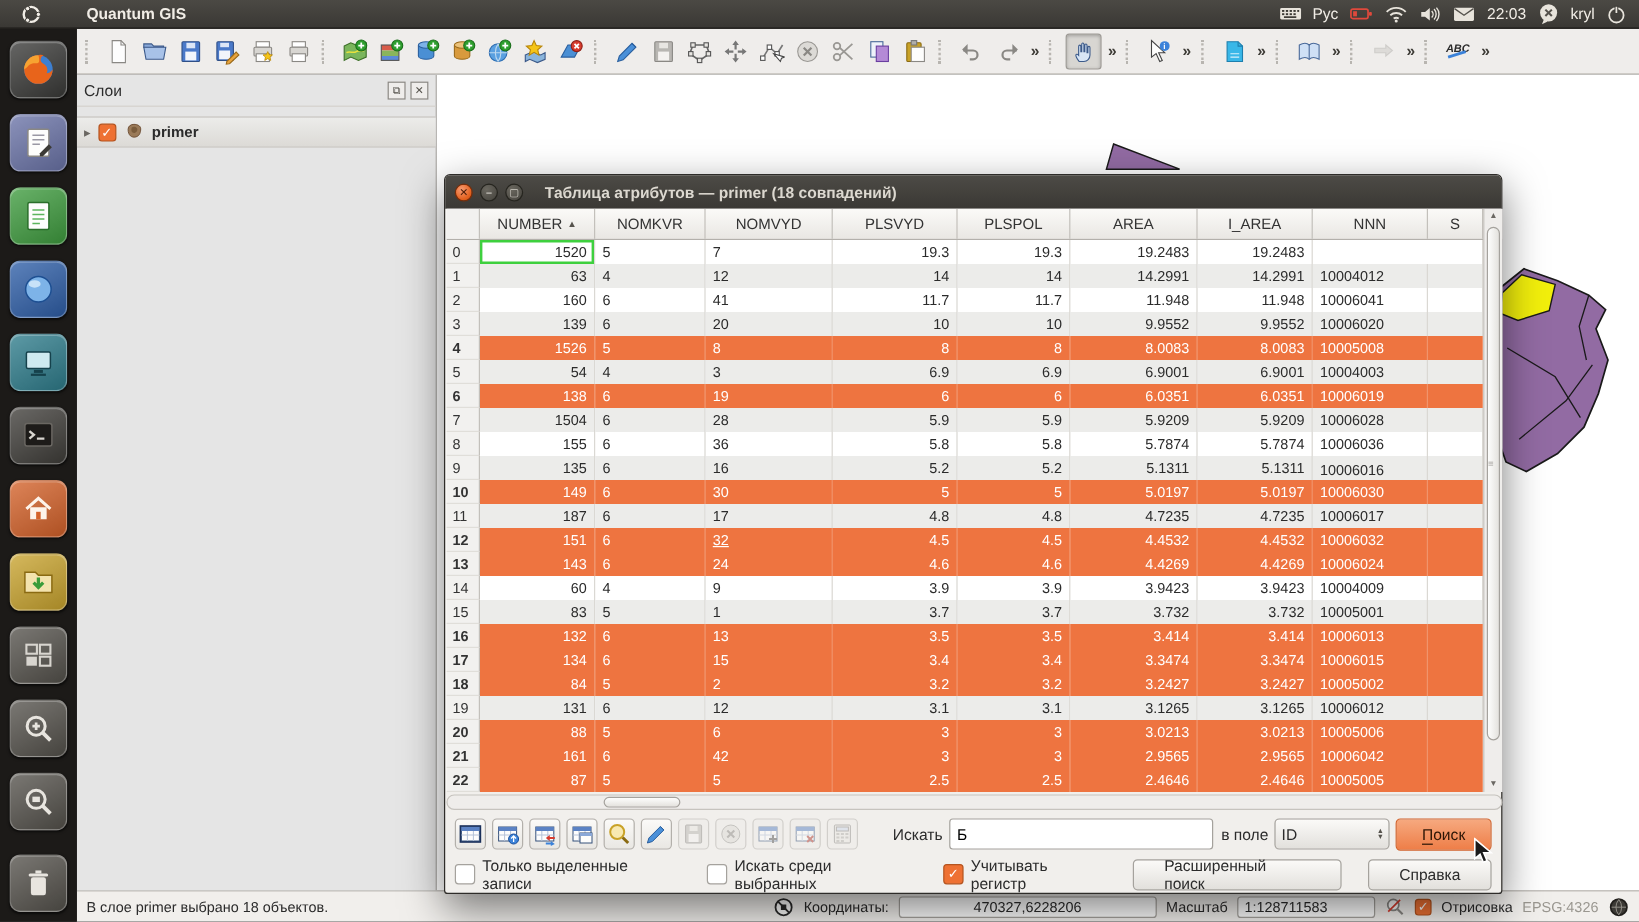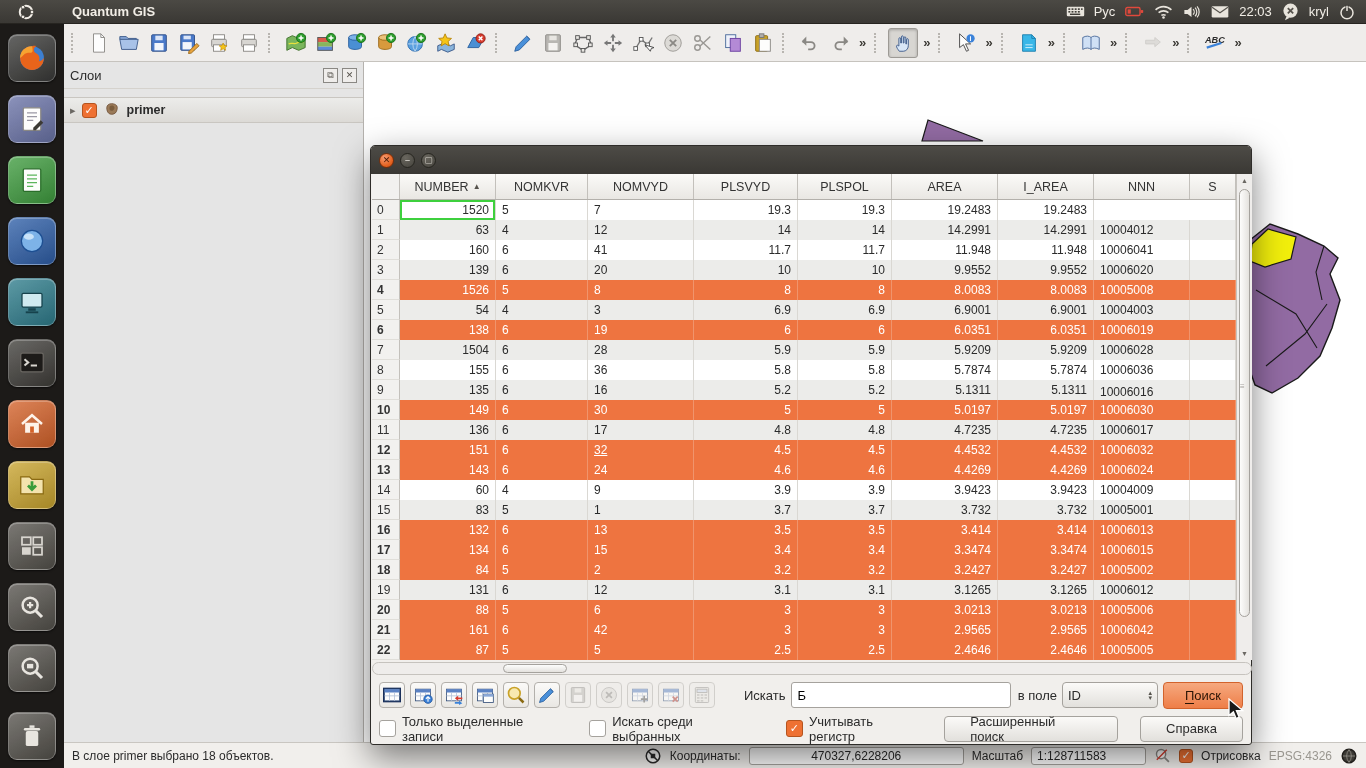--- a/index.html
+++ b/index.html
@@ -572,20 +572,21 @@
         <path d="M4 12h16M12 3.5a13 13 0 0 1 0 17M12 3.5a13 13 0 0 0 0 17" fill="none" stroke="#9a968e"></path>
       </svg>
     </span>
 </div>
 
 <div id="attr-dialog">
   <div id="dlg-titlebar">
     <span class="wcircle" id="btn-close">✕</span>
     <span class="wcircle" id="btn-min">–</span>
     <span class="wcircle" id="btn-max">▢</span>
+    <span id="dlg-title">Таблица атрибутов — primer (18 совпадений)</span>
   </div>
 
   <div id="tablewrap">
     <div id="attr-table">
         <div class="hrow">
           <div class="gcell" style="height: 25px; border-bottom: none;"></div>
           <div class="hcell" style="width: 96px;">
             <span>NUMBER</span>
             <span class="sort-arrow">▲</span>
           </div>
@@ -741,21 +742,21 @@
           <div class="tcell" style="width: 106px; justify-content: flex-start; padding: 0px 0px 0px 6px;">30</div>
           <div class="tcell" style="width: 104px; justify-content: flex-end; padding: 0px 6px 0px 0px;">5</div>
           <div class="tcell" style="width: 94px; justify-content: flex-end; padding: 0px 6px 0px 0px;">5</div>
           <div class="tcell" style="width: 106px; justify-content: flex-end; padding: 0px 6px 0px 0px;">5.0197</div>
           <div class="tcell" style="width: 96px; justify-content: flex-end; padding: 0px 6px 0px 0px;">5.0197</div>
           <div class="tcell" style="width: 96px; justify-content: flex-start; padding: 0px 0px 0px 6px;">10006030</div>
           <div class="tcell" style="width: 46px; justify-content: flex-start; padding: 0px 0px 0px 6px;"></div>
         </div>
         <div class="trow alt">
           <div class="gcell">11</div>
-          <div class="tcell" style="width: 96px; justify-content: flex-end; padding: 0px 6px 0px 0px;">136</div>
+          <div class="tcell" style="width: 96px; justify-content: flex-end; padding: 0px 6px 0px 0px;">187</div>
           <div class="tcell" style="width: 92px; justify-content: flex-start; padding: 0px 0px 0px 6px;">6</div>
           <div class="tcell" style="width: 106px; justify-content: flex-start; padding: 0px 0px 0px 6px;">17</div>
           <div class="tcell" style="width: 104px; justify-content: flex-end; padding: 0px 6px 0px 0px;">4.8</div>
           <div class="tcell" style="width: 94px; justify-content: flex-end; padding: 0px 6px 0px 0px;">4.8</div>
           <div class="tcell" style="width: 106px; justify-content: flex-end; padding: 0px 6px 0px 0px;">4.7235</div>
           <div class="tcell" style="width: 96px; justify-content: flex-end; padding: 0px 6px 0px 0px;">4.7235</div>
           <div class="tcell" style="width: 96px; justify-content: flex-start; padding: 0px 0px 0px 6px;">10006017</div>
           <div class="tcell" style="width: 46px; justify-content: flex-start; padding: 0px 0px 0px 6px;"></div>
         </div>
         <div class="trow sel">

